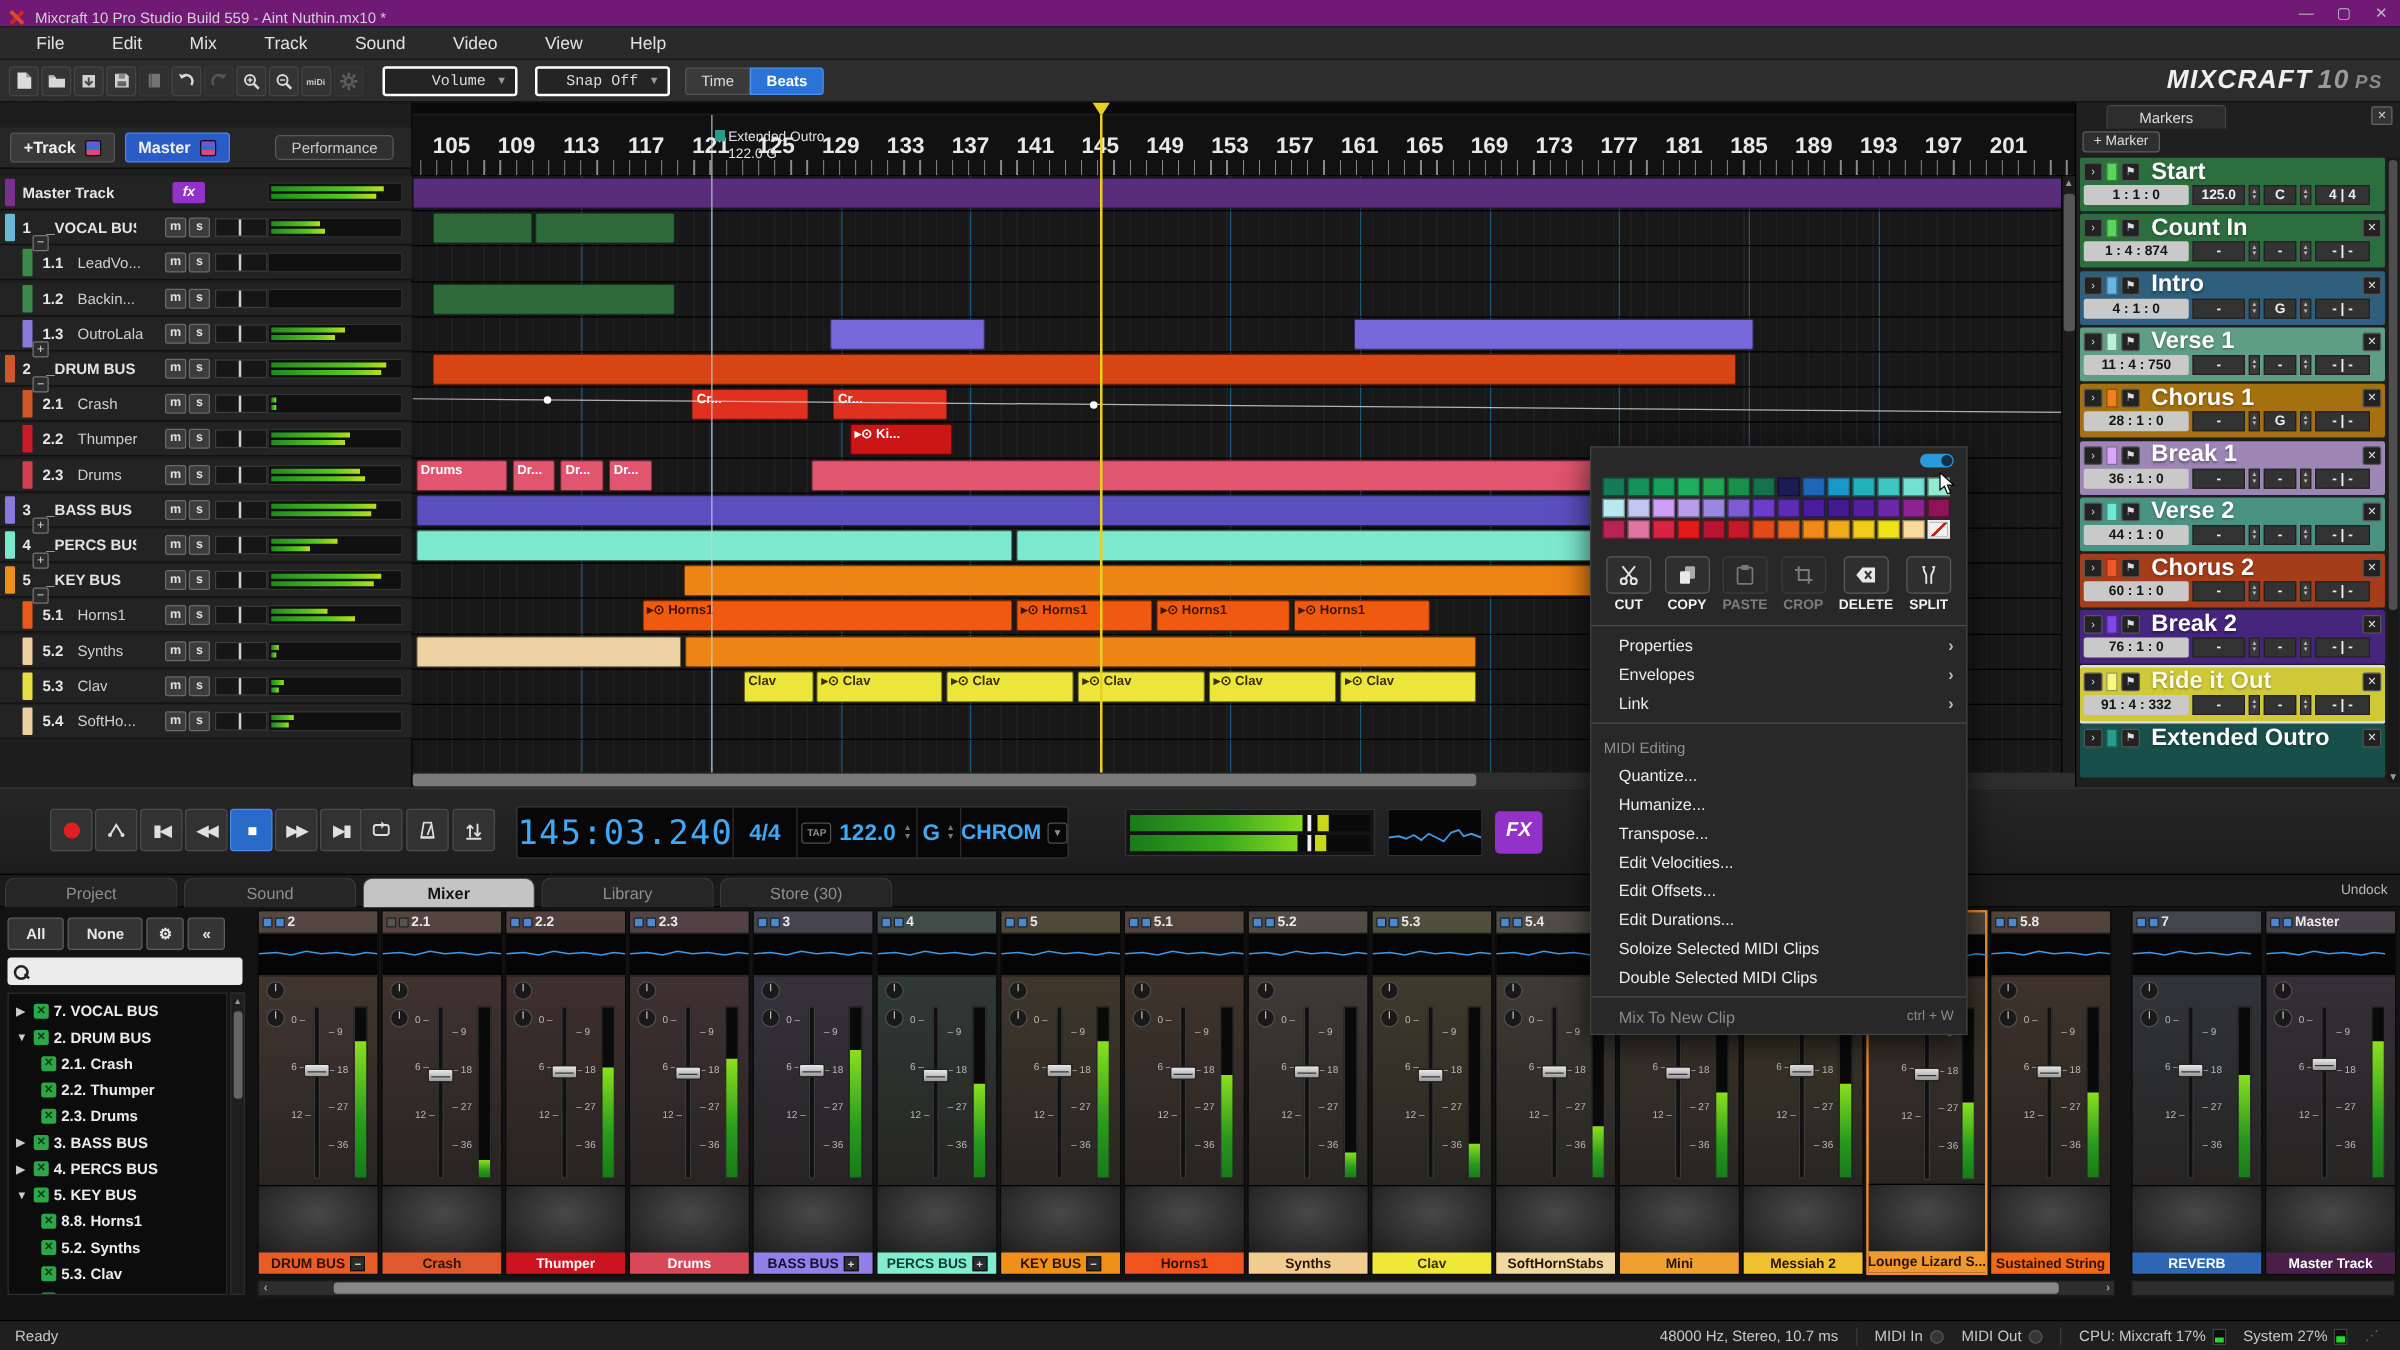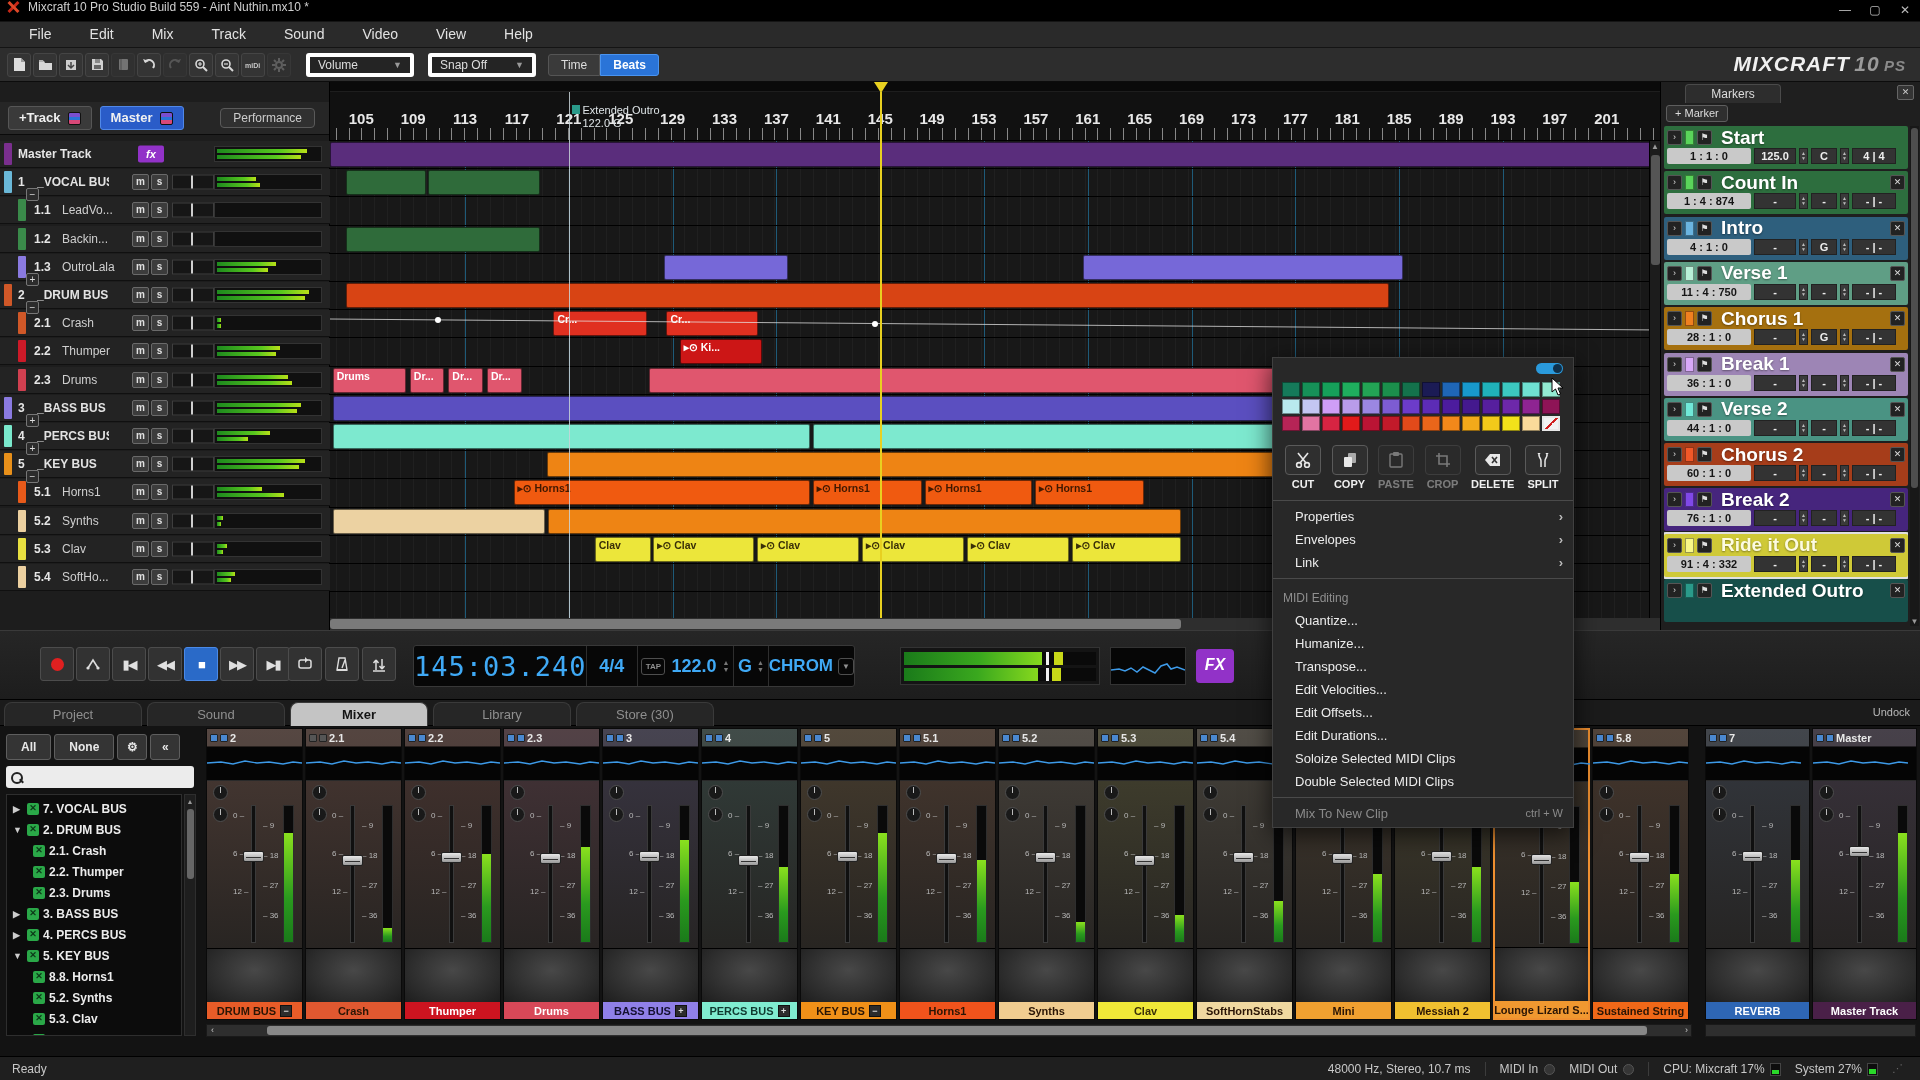--- a/index.html
+++ b/index.html
@@ -1,36 +1,36 @@
 <!DOCTYPE html>
 <html><head>
 <meta charset="utf-8">
 <style>
   * { box-sizing: border-box; margin:0; padding:0; }
   html,body { background:#000; }
   body { font-family:"Liberation Sans",sans-serif; }
   #app { position:relative; width:1920px; height:1080px; background:#1b1b1b; overflow:hidden; color:#ddd; font-size:12px; }
 
   
-  #titlebar { position:absolute; left:0; top:0; width:100%; height:22px; background:#000000; display:flex; align-items:flex-start; border-bottom:1px solid #151515; }
+  #titlebar { position:absolute; left:0; top:0; width:100%; height:22px; background:#701a75; display:flex; align-items:flex-end; border-bottom:1px solid #151515; }
   #app-logo { width:14px; height:14px; margin:0 8px 0 6px; position:relative; }
   #app-logo i, #app-logo b { position:absolute; left:6px; top:0; width:3px; height:14px; background:#c82818; }
   #app-logo i { transform:rotate(45deg); } #app-logo b { transform:rotate(-45deg); background:#e04828; }
   #win-title { color:#cfcfcf; font-size:12px; }
   #winbtns { margin-left:auto; display:flex; }
   .winbtn { width:30px; height:21px; text-align:center; line-height:20px; color:#bbb; font-size:12px; }
   
   #menubar { position:absolute; left:0; top:22px; width:100%; height:26px; background:#2a2a2a; display:flex; align-items:center; padding-left:10px; border-bottom:1px solid #141414; }
   .menu-item { padding:0 19px; font-size:14px; color:#e2e2e2; line-height:25px; }
   
   #toolbar { position:absolute; left:0; top:48px; width:100%; height:34px; background:#2d2d2d; border-bottom:1px solid #0c0c0c; display:flex; align-items:center; }
   .tbtn { width:24px; height:24px; margin:0 1px; background:#343434; border:1px solid #454545; border-radius:3px; display:flex; align-items:center; justify-content:center; color:#c8c8c8; font-size:13px; }
   .tbtn.dim { opacity:.45; }
   .tbtn svg { display:block; }
-  .tb-dd { height:24px; background:#242424; border:4px solid #ffffff; border-radius:3px; margin-left:14px; display:flex; align-items:center; justify-content:space-between; padding:0 8px; color:#ddd; font-size:12px; }
+  .tb-dd { height:24px; background:#242424; border:2px solid #ffffff; border-radius:3px; margin-left:14px; display:flex; align-items:center; justify-content:flex-end; padding:0 8px; color:#ddd; font-size:12px;font-family:Liberation Mono, monospace; }
   .tb-dd .car { color:#999; font-size:9px; margin-left:10px; }
   .seg { height:22px; margin-left:12px; display:flex; }
   .seg .sbtn { padding:0 12px; line-height:21px; font-size:12px; background:#3a3a3a; border:1px solid #555; color:#ddd; }
   .seg .sbtn:first-child { border-radius:3px 0 0 3px; }
   .seg .sbtn:last-child { border-radius:0 3px 3px 0; }
   .seg .sbtn.on { background:#2a74d8; border-color:#4a94f0; color:#fff; font-weight:bold; }
   #brand { position:absolute; right:14px; top:4px; font-style:italic; font-weight:bold; letter-spacing:1px; }
   #brand .b1 { color:#f0f0f0; font-size:21px; }
   #brand .b2 { color:#9a9a9a; font-size:21px; }
   #brand .b3 { color:#8a8a8a; font-size:15px; }
@@ -54,21 +54,21 @@
   .slid i { position:absolute; top:0; bottom:0; width:2px; background:#cfcfcf; }
   .tmeter { position:absolute; right:8px; top:50%; transform:translateY(-50%); width:108px; height:16px; background:#101010; border:1px solid #333; padding:2px; }
   .tmeter i { display:block; height:4px; margin-bottom:2px; background:linear-gradient(90deg,#1e8a1e,#58c81e 70%,#b8e018); }
   .exbadge { position:absolute; left:26px; bottom:-6px; width:13px; height:13px; background:#2c2c2c; border:1px solid #777; border-radius:2px; color:#ddd; font-size:10px; line-height:11px; text-align:center; z-index:5; }
   .fxbtn { position:absolute; left:138px; top:50%; transform:translateY(-50%); width:26px; height:17px; background:#9232c8; border-radius:2px; color:#fff; font-style:italic; font-weight:bold; font-size:11px; text-align:center; line-height:16px; }
 
   
   #timeline { position:absolute; left:330px; top:82px; width:1330px; height:548px; background:#101010; overflow:hidden; }
   #tl-topstrip { position:absolute; left:0; top:0; width:100%; height:10px; background:#0a0a0a; border-bottom:1px solid #1e1e1e; }
   #ruler { position:absolute; left:0; top:10px; width:100%; height:49px; background:#111; border-bottom:1px solid #000; }
-  .rlabel { position:absolute; bottom:13px; transform:translateX(-50%); color:#e8e8e8; font-size:15px; font-weight:bold; }
+  .rlabel { position:absolute; bottom:13px; transform:translateX(-50%); color:#e8e8e8; font-size:18px; font-weight:bold; }
   #rticks { position:absolute; left:0; bottom:0; width:100%; height:12px;
      background:repeating-linear-gradient(90deg,#888 0 1px,transparent 1px 12.92px); background-position:31px 0; }
   #lanes { position:absolute; left:0; top:59px; width:100%; height:477px; background:#181818;
      background-image:repeating-linear-gradient(90deg,#202020 0 1px,transparent 1px 12.92px),repeating-linear-gradient(90deg,#2a2a2a 0 1px,transparent 1px 51.68px);
      background-position:31px 0,31px 0; }
   .lane-sep { position:absolute; left:0; width:100%; height:1px; background:#000; }
   .bluline { position:absolute; top:0; bottom:0; width:1px; background:#1e5a78; }
   .clip { position:absolute; border-radius:2px; border:1px solid rgba(0,0,0,.55); overflow:hidden; font-size:10.5px; white-space:nowrap; padding-left:3px; line-height:15px; font-weight:bold; }
   .clip.tex-stripes { background-image:repeating-linear-gradient(90deg,rgba(0,0,0,.30) 0 2px,transparent 2px 6px); }
   .clip.tex-notes { background-image:repeating-linear-gradient(90deg,rgba(40,10,0,.45) 0 3px,transparent 3px 8px); background-size:100% 55%; background-position:0 80%; background-repeat:no-repeat; }

